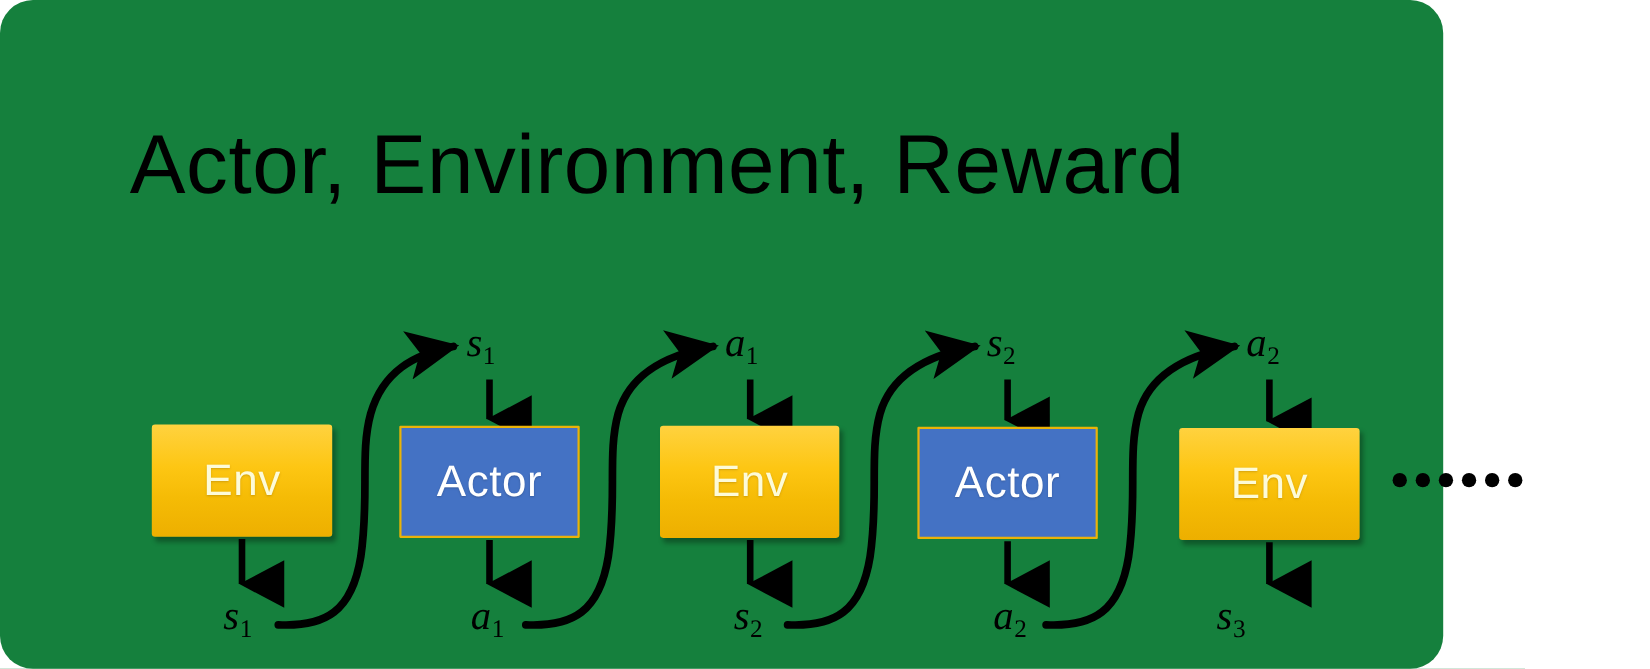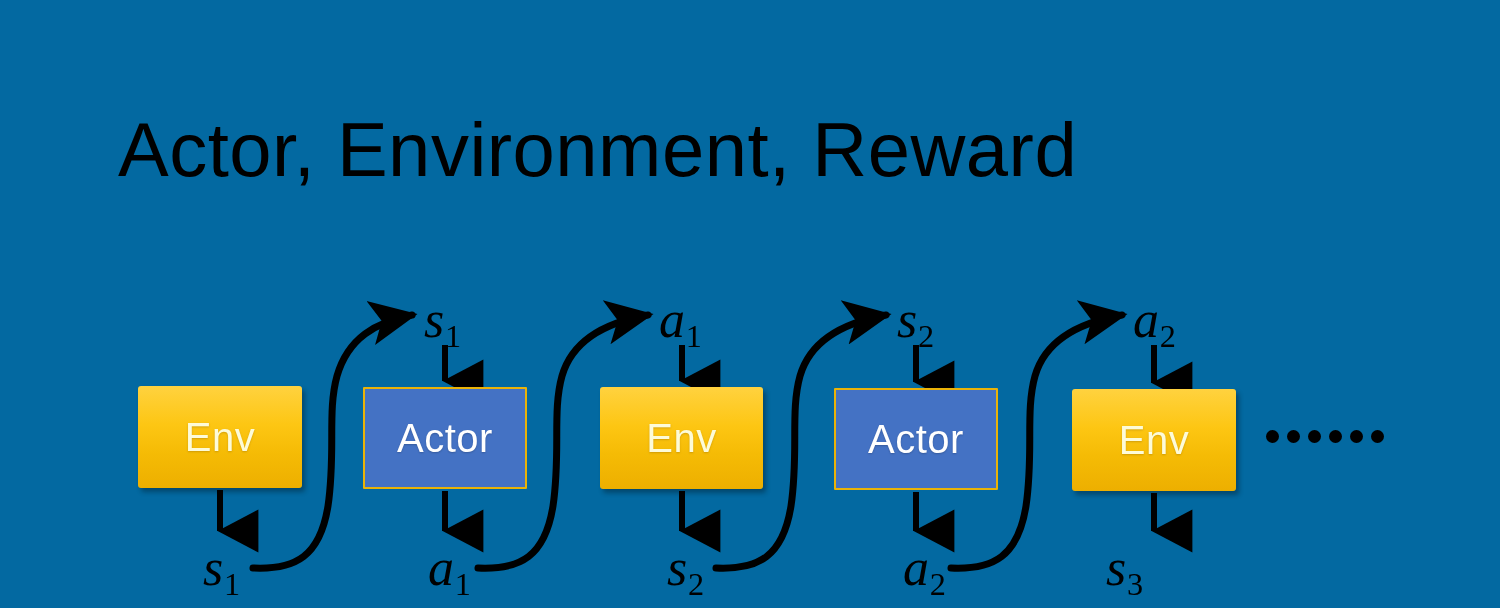--- a/index.html
+++ b/index.html
@@ -8,23 +8,24 @@
   }
   body {
     width: 1500px;
     height: 608px;
     background: #ffffff;
     font-family: "Liberation Sans", sans-serif;
     overflow: hidden;
   }
   #slide {
     position: relative;
-    width: 1500px;
+    width: 1312px;
     height: 608px;
-    background: #0369a1;
+    background: #15803d;
+    border-radius: 30px;
   }
   #slide-title {
     position: absolute;
     left: 118px;
     top: 112px;
     font-family: "Liberation Sans", sans-serif;
     font-size: 76px;
     font-weight: 300;
     letter-spacing: 0.5px;
     color: #000000;
@@ -68,21 +69,21 @@
     text-shadow: 0 1px 2px rgba(120,80,0,0.30);
   }
   .node-actor .node-label {
     color: #FFFFFF;
     text-shadow: 0 1px 2px rgba(0,0,0,0.20);
   }
   .math-label {
     position: absolute;
     font-family: "Liberation Serif", serif;
     font-style: italic;
-    font-size: 52px;
+    font-size: 37px;
     color: #000000;
     white-space: nowrap;
     line-height: 1;
     user-select: none;
     text-align: center;
   }
   .math-label sub {
     font-size: 0.62em;
     font-style: normal;
     vertical-align: baseline;

